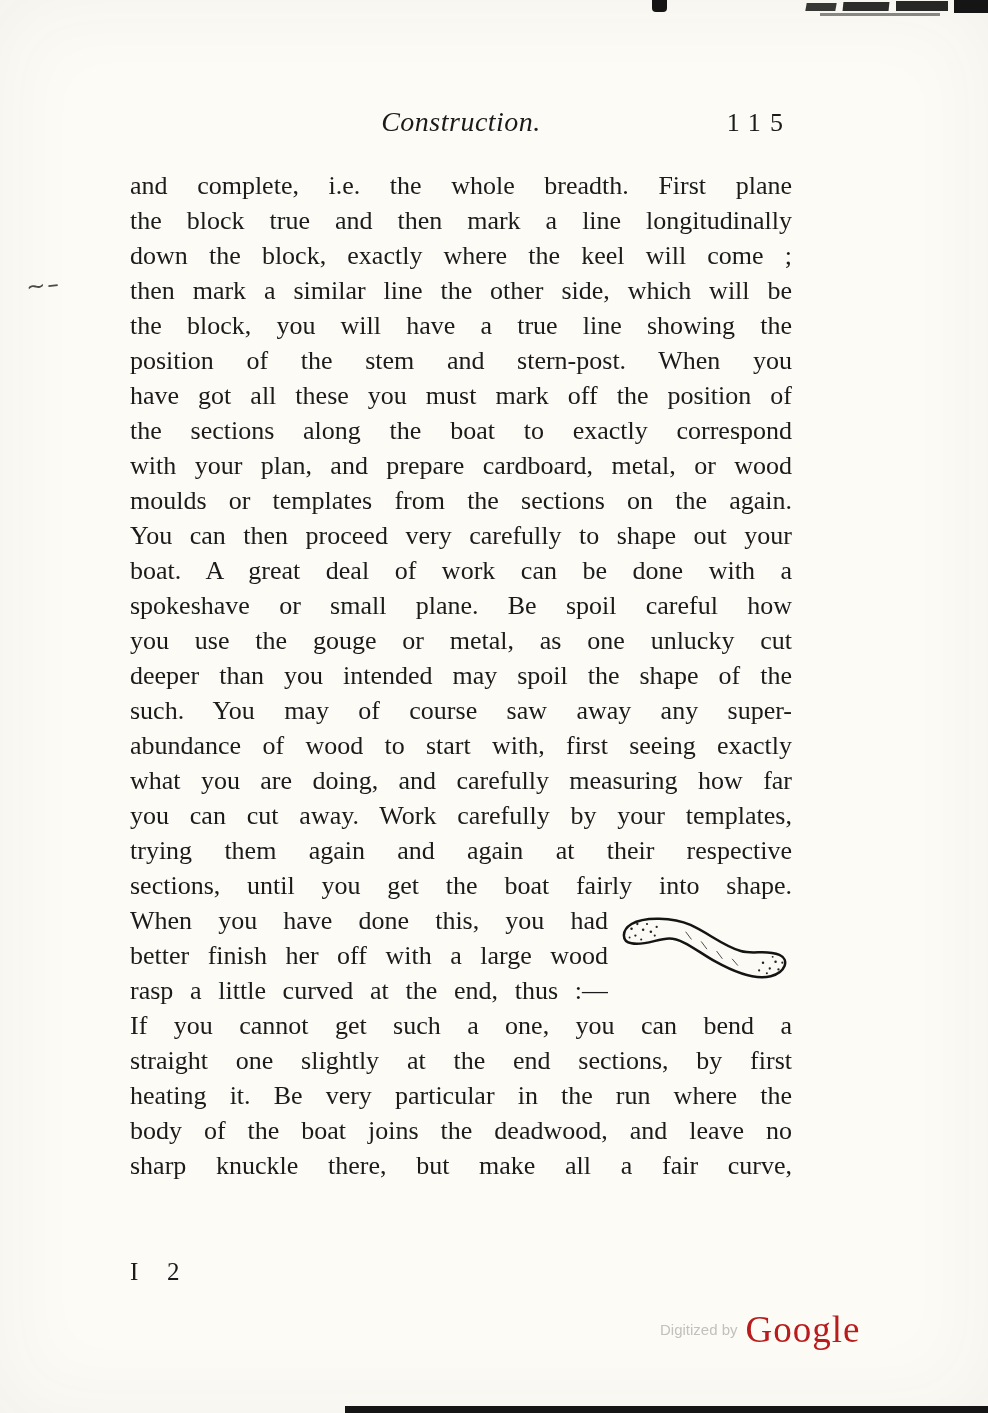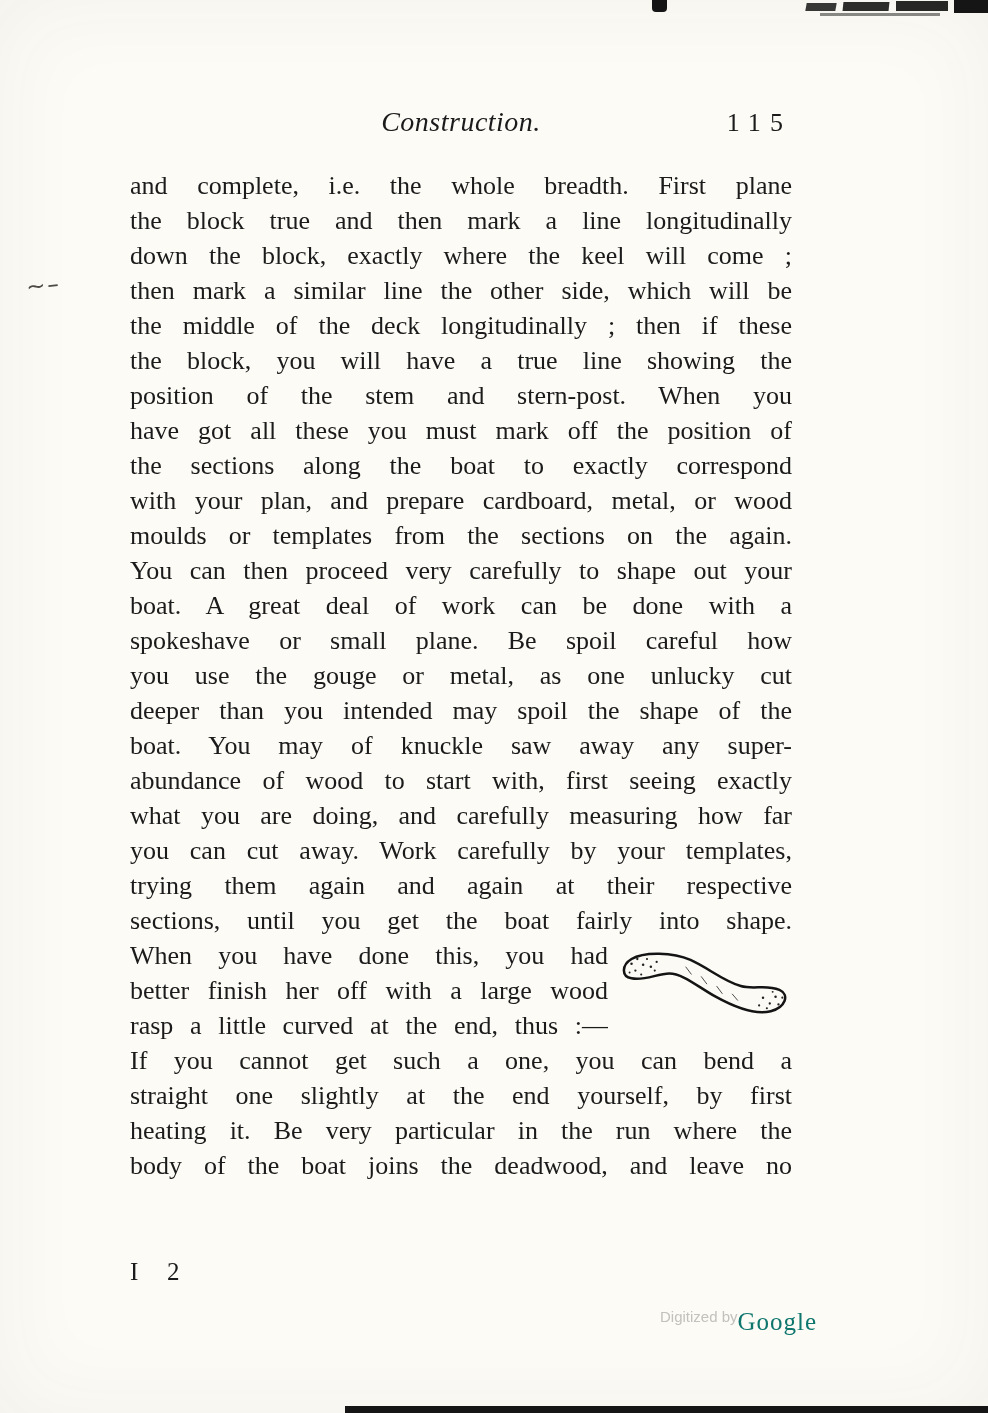--- a/index.html
+++ b/index.html
@@ -84,31 +84,32 @@
     font-size: 25px;
     letter-spacing: 0.45em;
   }
 
   
   .watermark {
     position: absolute;
     top: 1308px;
     left: 660px;
     display: flex;
-    align-items: flex-start;
+    align-items: center;
+    gap: 8px;
   }
   .watermark-prefix {
     font-family: "Liberation Sans", sans-serif;
     font-size: 15px;
     color: #c2c1bd;
   }
   .watermark-logo {
     font-family: "Liberation Serif", serif;
-    font-size: 25px;
-    color: #0f766e;
+    font-size: 37px;
+    color: #b91c1c;
     letter-spacing: 1px;
   }
 
   
   .artifact { position: absolute; background: #151515; }
   .artifact-top-blob { left: 652px; top: 0; width: 15px; height: 12px; border-radius: 0 0 4px 4px; }
   .artifact-tr-1 { left: 806px; top: 3px;  width: 30px; height: 8px;  transform: skewX(-10deg); opacity: .85; }
   .artifact-tr-2 { left: 843px; top: 2px;  width: 46px; height: 9px;  transform: skewX(-6deg);  opacity: .9; }
   .artifact-tr-3 { left: 896px; top: 1px;  width: 52px; height: 10px; opacity: .92; }
   .artifact-tr-4 { left: 954px; top: 0;    width: 34px; height: 13px; }
@@ -142,33 +143,32 @@
   <div class="running-head">
     <span class="running-title">Construction.</span>
     <span class="page-number">115</span>
   </div>
 
   <div class="text-block">
     <div class="line">and complete, i.e. the whole breadth. First plane</div>
     <div class="line">the block true and then mark a line longitudinally</div>
     <div class="line">down the block, exactly where the keel will come ;</div>
     <div class="line">then mark a similar line the other side, which will be</div>
-    <div class="line">the middle of the deck longitudinally ; then if these</div>
     <div class="line">the block, you will have a true line showing the</div>
     <div class="line">position of the stem and stern-post. When you</div>
     <div class="line">have got all these you must mark off the position of</div>
     <div class="line">the sections along the boat to exactly correspond</div>
     <div class="line">with your plan, and prepare cardboard, metal, or wood</div>
     <div class="line">moulds or templates from the sections on the again.</div>
     <div class="line">You can then proceed very carefully to shape out your</div>
     <div class="line">boat. A great deal of work can be done with a</div>
     <div class="line">spokeshave or small plane. Be spoil careful how</div>
     <div class="line">you use the gouge or metal, as one unlucky cut</div>
     <div class="line">deeper than you intended may spoil the shape of the</div>
-    <div class="line">boat. You may of knuckle saw away any super-</div>
+    <div class="line">such. You may of course saw away any super-</div>
     <div class="line">abundance of wood to start with, first seeing exactly</div>
     <div class="line">what you are doing, and carefully measuring how far</div>
     <div class="line">you can cut away. Work carefully by your templates,</div>
     <div class="line">trying them again and again at their respective</div>
     <div class="line">sections, until you get the boat fairly into shape.</div>
 
     <div class="wrap-row">
       <div class="wrap-text">
         <div class="line">When you have done this, you had</div>
         <div class="line">better finish her off with a large wood</div>
@@ -209,23 +209,24 @@
             <line x1="70" y1="20" x2="76" y2="28"></line>
             <line x1="86" y1="30" x2="92" y2="38"></line>
             <line x1="102" y1="40" x2="108" y2="48"></line>
             <line x1="118" y1="48" x2="124" y2="55"></line>
           </g>
         </svg>
       </figure>
     </div>
 
     <div class="line">If you cannot get such a one, you can bend a</div>
-    <div class="line">straight one slightly at the end yourself, by first</div>
+    <div class="line">straight one slightly at the end sections, by first</div>
     <div class="line">heating it. Be very particular in the run where the</div>
     <div class="line">body of the boat joins the deadwood, and leave no</div>
+    <div class="line">sharp knuckle there, but make all a fair curve,</div>
   </div>
 
   <div class="signature-mark">I 2</div>
 
   <div class="watermark">
     <span class="watermark-prefix">Digitized by</span>
     <span class="watermark-logo">Google</span>
   </div>
 
   <div class="artifact artifact-bottom-strip"></div>

